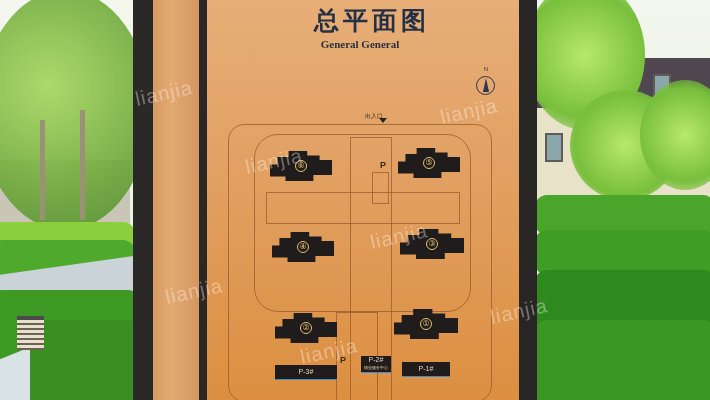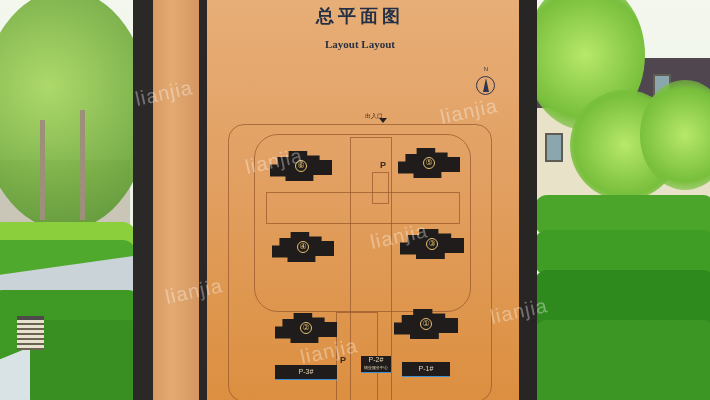--- a/index.html
+++ b/index.html
@@ -15,21 +15,21 @@
   .building-right{position:absolute;left:535px;top:58px;width:180px;height:155px;}
   .roof{position:absolute;left:0;top:0;width:100%;height:50px;background:#4f4650;}
   .facade{position:absolute;left:0;top:50px;width:100%;height:105px;background:#e7e2c8;}
   .win{position:absolute;background:#8ba6ad;border:2px solid #5e5c55;}
   .tree-right{position:absolute;border-radius:50%;background:radial-gradient(circle,#b8e86a,#78bf3c 65%,rgba(120,191,60,0));}
   .sign-frame-left{position:absolute;left:133px;top:0;width:20px;height:400px;background:#2b2928;}
   .sign-left{position:absolute;left:153px;top:0;width:46px;height:400px;background:linear-gradient(90deg,#d79a62,#e3aa72 40%,#d59660);}
   .sign-frame-mid{position:absolute;left:199px;top:0;width:8px;height:400px;background:#2a2726;}
   .sign-main{position:absolute;left:207px;top:0;width:312px;height:400px;background:linear-gradient(180deg,#e7ae77 0%,#e2a164 40%,#dc8f40 100%);}
   .sign-frame-right{position:absolute;left:519px;top:0;width:18px;height:400px;background:#282625;}
-  .title-cn{position:absolute;left:290px;top:4px;width:140px;text-align:center;font-family:"DejaVu Serif",serif;font-weight:bold;font-size:18px;letter-spacing:4px;color:#233046;}
+  .title-cn{position:absolute;left:290px;top:4px;width:140px;text-align:right;font-family:"DejaVu Serif",serif;font-weight:bold;font-size:25px;letter-spacing:4px;color:#233046;}
   .title-en{position:absolute;left:290px;top:38px;width:140px;text-align:center;font-family:"Liberation Serif",serif;font-weight:bold;font-size:11px;color:#2a3040;}
   .compass{position:absolute;left:473px;top:66px;width:26px;height:32px;}
   .compass .n{position:absolute;left:0;top:0;width:26px;text-align:center;font-size:6px;color:#2f3550;}
   .compass .ring{position:absolute;left:3px;top:10px;width:17px;height:17px;border:1.5px solid #2f3550;border-radius:50%;}
   .compass .arrow{position:absolute;left:10px;top:12px;width:0;height:0;border-left:3px solid transparent;border-right:3px solid transparent;border-bottom:14px solid #2f3550;}
   .plan{position:absolute;left:226px;top:112px;width:272px;height:288px;}
   .line{position:absolute;border:1px solid #9a5a2e;opacity:.75;}
   .bldg{position:absolute;background:#1f1c1b;clip-path:polygon(0 45%,12% 45%,12% 20%,30% 20%,30% 0,60% 0,60% 15%,80% 15%,80% 30%,100% 30%,100% 80%,70% 80%,70% 100%,25% 100%,25% 85%,0 85%);display:flex;align-items:center;justify-content:center;}
   .bnum{width:10px;height:10px;border:1px solid #e6c070;border-radius:50%;color:#e6c070;font-size:8px;line-height:10px;text-align:center;}
   .pl{position:absolute;background:#1f1c1b;color:#e9d7b8;font-size:7px;text-align:center;border-bottom:1.5px solid #3f8fd0;}
@@ -73,21 +73,21 @@
   <div class="hedge" style="left:535px;top:320px;width:180px;height:90px;background:#3b9624;"></div>
 </div>
 
 <div class="sign-frame-left"></div>
 <div class="sign-left"></div>
 <div class="sign-frame-mid"></div>
 <div class="sign-main"></div>
 <div class="sign-frame-right"></div>
 
 <div class="title-cn">总平面图</div>
-<div class="title-en">Layout Layout</div>
+<div class="title-en">General General</div>
 
 <div class="compass">
   <div class="n">N</div>
   <div class="ring"></div>
   <div class="arrow"></div>
 </div>
 
 <div class="entr">出入口</div>
 <div class="entr-arrow"></div>
 

